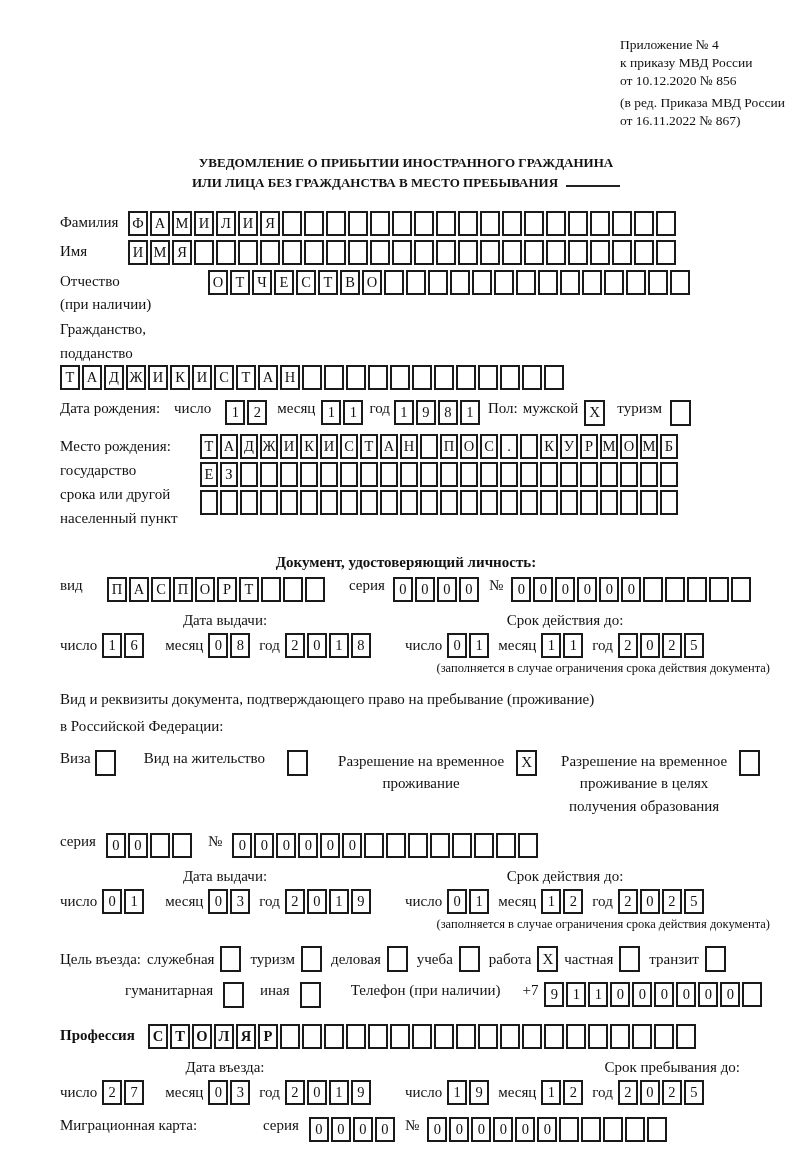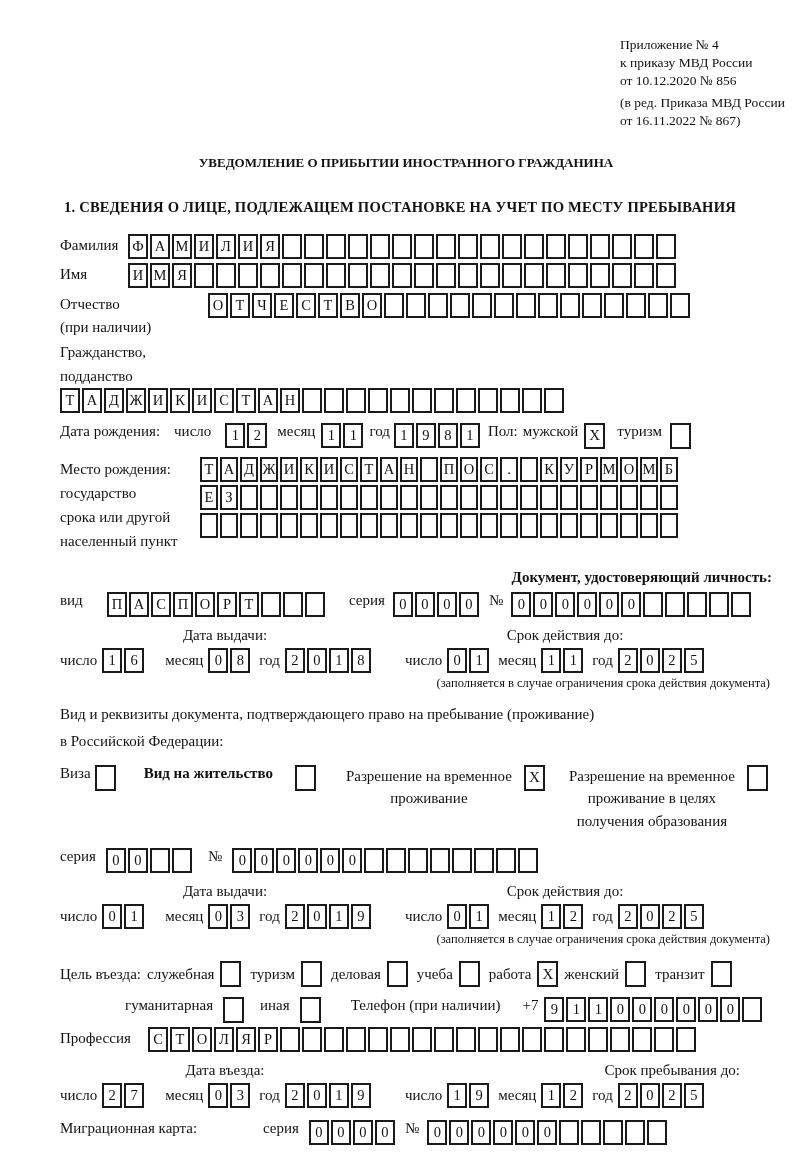--- a/index.html
+++ b/index.html
@@ -41,21 +41,21 @@
   .lbl { flex: 0 0 auto; }
 
   
   .dates2 { display: flex; margin-top: 14px; }
   .dg { display: flex; align-items: center; }
   .dg .lbl { margin-right: 5px; }
   .dg .boxes { margin-right: 7px; }
   .dglabels { display: flex; margin-top: 10px; }
   .note { font-size: 12.5px; text-align: right; margin-top: 3px; margin-right: 2px; }
 
-  .center-bold { text-align: right; font-weight: bold; margin-top: 16px; margin-left: -20px; }
+  .center-bold { text-align: center; font-weight: bold; margin-top: 24px; margin-left: -20px; }
 
   .permit-row { display: flex; align-items: flex-start; margin-top: 10px; }
   .permit-row .txt2 { text-align: center; line-height: 1.5; }
   .pr-pair { display: flex; align-items: flex-start; }
 
   .purpose-row { display: flex; align-items: center; margin-top: 14px; }
   .purpose-row .lbl { margin-right: 6px; }
   .purpose-row .chk { margin-right: 9px; }
 </style>
 </head>
@@ -67,23 +67,23 @@
     <div>Приложение № 4</div>
     <div>к приказу МВД России</div>
     <div>от 10.12.2020 № 856</div>
     <div class="gap"></div>
     <div>(в ред. Приказа МВД России</div>
     <div>от 16.11.2022 № 867)</div>
   </div>
 
   <div class="title">
     <div>УВЕДОМЛЕНИЕ О ПРИБЫТИИ ИНОСТРАННОГО ГРАЖДАНИНА</div>
-  </div>
-
-  <div class="sect">1. СВЕДЕНИЯ О ЛИЦЕ, ПОДЛЕЖАЩЕМ ПОСТАНОВКЕ НА УЧЕТ ПО МЕСТУ ПРЕБЫВАНИЯ</div>
+    <div><span>ИЛИ ЛИЦА БЕЗ ГРАЖДАНСТВА В МЕСТО ПРЕБЫВАНИЯ</span><span class="blank"></span></div>
+  </div>
+
 
   <div class="row" style="margin-top:18px;">
     <span class="lblcol" style="width:68px;">Фамилия</span>
     <span class="boxes">
         <span class="cbox">Ф</span>
         <span class="cbox">А</span>
         <span class="cbox">М</span>
         <span class="cbox">И</span>
         <span class="cbox">Л</span>
         <span class="cbox">И</span>
@@ -404,21 +404,21 @@
   <div style="margin-top:10px; line-height:1.8;">
     <div>Вид и реквизиты документа, подтверждающего право на пребывание (проживание)</div>
     <div>в Российской Федерации:</div>
   </div>
 
   <div class="permit-row">
     <span class="pr-pair">
       <span class="lbl">Виза</span>
       <span class="chk" style="margin-left:4px;"></span>
     </span>
-    <span class="pr-pair" style="margin-left:28px;font-weight:bold;">
+    <span class="pr-pair" style="margin-left:28px;">
       <span class="lbl">Вид на жительство</span>
       <span class="chk" style="margin-left:22px;"></span>
     </span>
     <span class="pr-pair" style="margin-left:30px;">
       <span class="txt2">
         <span>Разрешение на временное</span><br>
         <span>проживание</span>
       </span>
       <span class="chk" style="margin-left:12px;">X</span>
     </span>
@@ -510,21 +510,21 @@
     <span class="lbl">служебная</span>
     <span class="chk"></span>
     <span class="lbl">туризм</span>
     <span class="chk"></span>
     <span class="lbl">деловая</span>
     <span class="chk"></span>
     <span class="lbl">учеба</span>
     <span class="chk"></span>
     <span class="lbl">работа</span>
     <span class="chk" style="margin-right:6px;">X</span>
-    <span class="lbl">женский</span>
+    <span class="lbl">частная</span>
     <span class="chk"></span>
     <span class="lbl">транзит</span>
     <span class="chk"></span>
   </div>
 
   <div class="row" style="margin-top:10px; padding-left:65px;">
     <span class="lbl" style="margin-right:10px;">гуманитарная</span>
     <span class="chk"></span>
     <span class="lbl" style="margin:0 10px 0 16px;">иная</span>
     <span class="chk"></span>
@@ -537,21 +537,21 @@
         <span class="cbox">0</span>
         <span class="cbox">0</span>
         <span class="cbox">0</span>
         <span class="cbox">0</span>
         <span class="cbox">0</span>
         <span class="cbox">0</span>
         <span class="cbox"></span>
       </span>
   </div>
 
-  <div class="row" style="margin-top:4px;">
+  <div class="row" style="margin-top:16px;font-weight:bold;">
     <span class="lblcol" style="width:88px;">Профессия</span>
     <span class="boxes">
         <span class="cbox">С</span>
         <span class="cbox">Т</span>
         <span class="cbox">О</span>
         <span class="cbox">Л</span>
         <span class="cbox">Я</span>
         <span class="cbox">Р</span>
         <span class="cbox"></span>
         <span class="cbox"></span>

